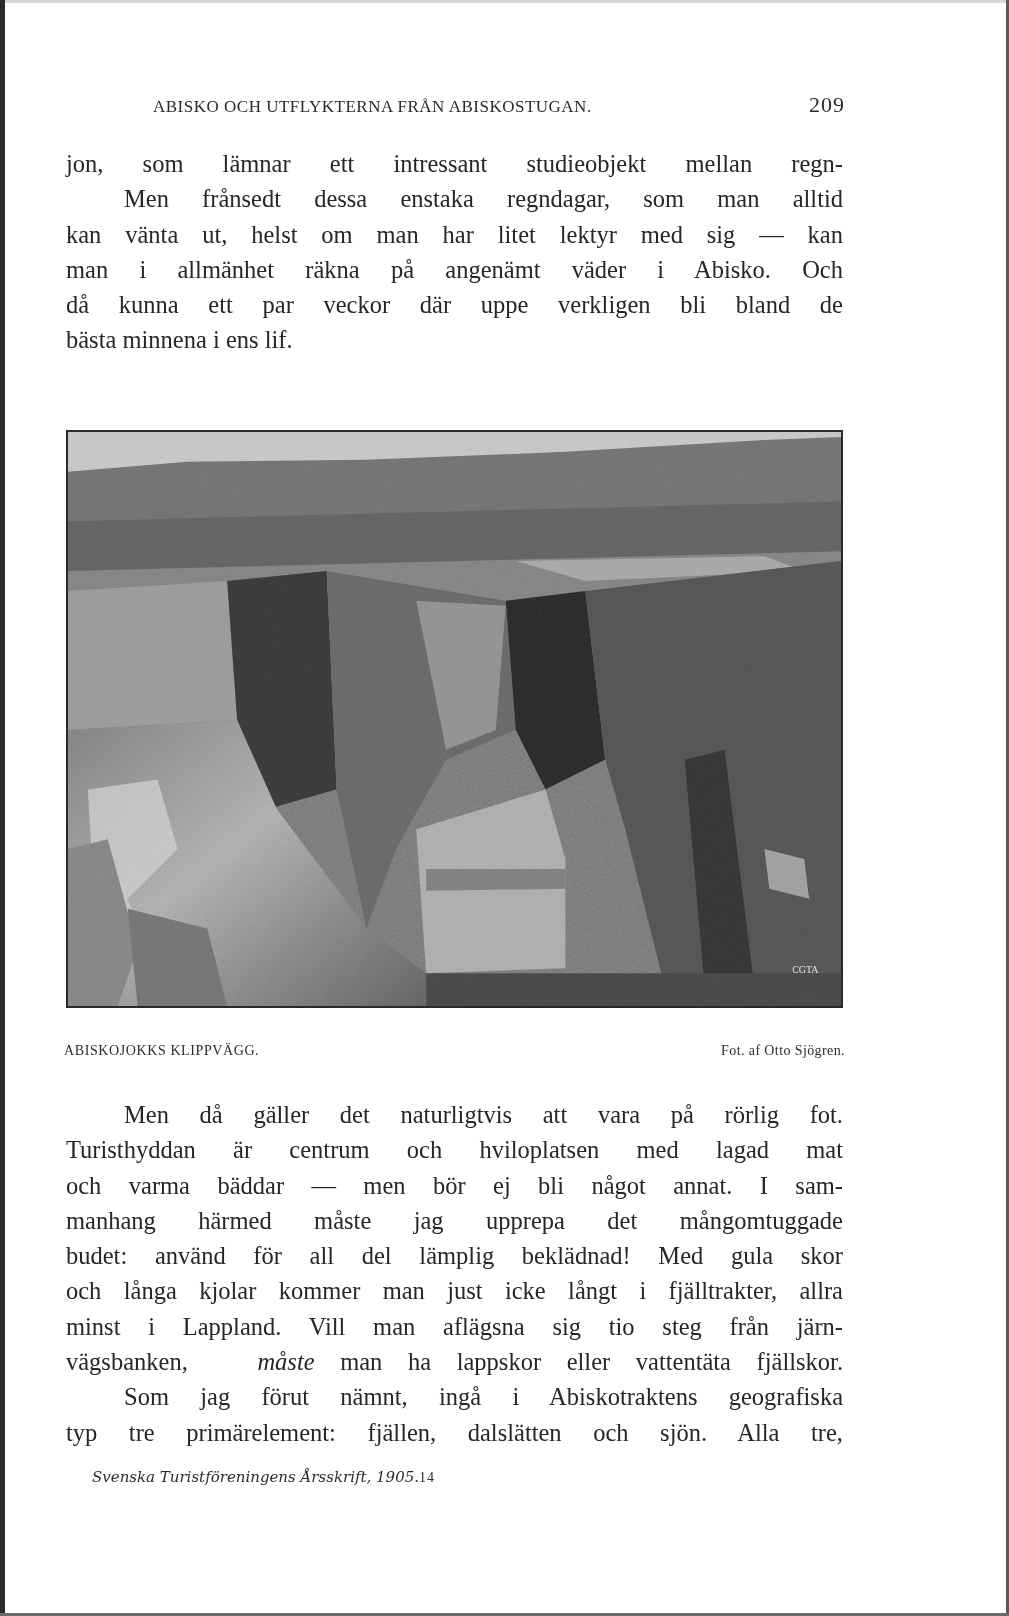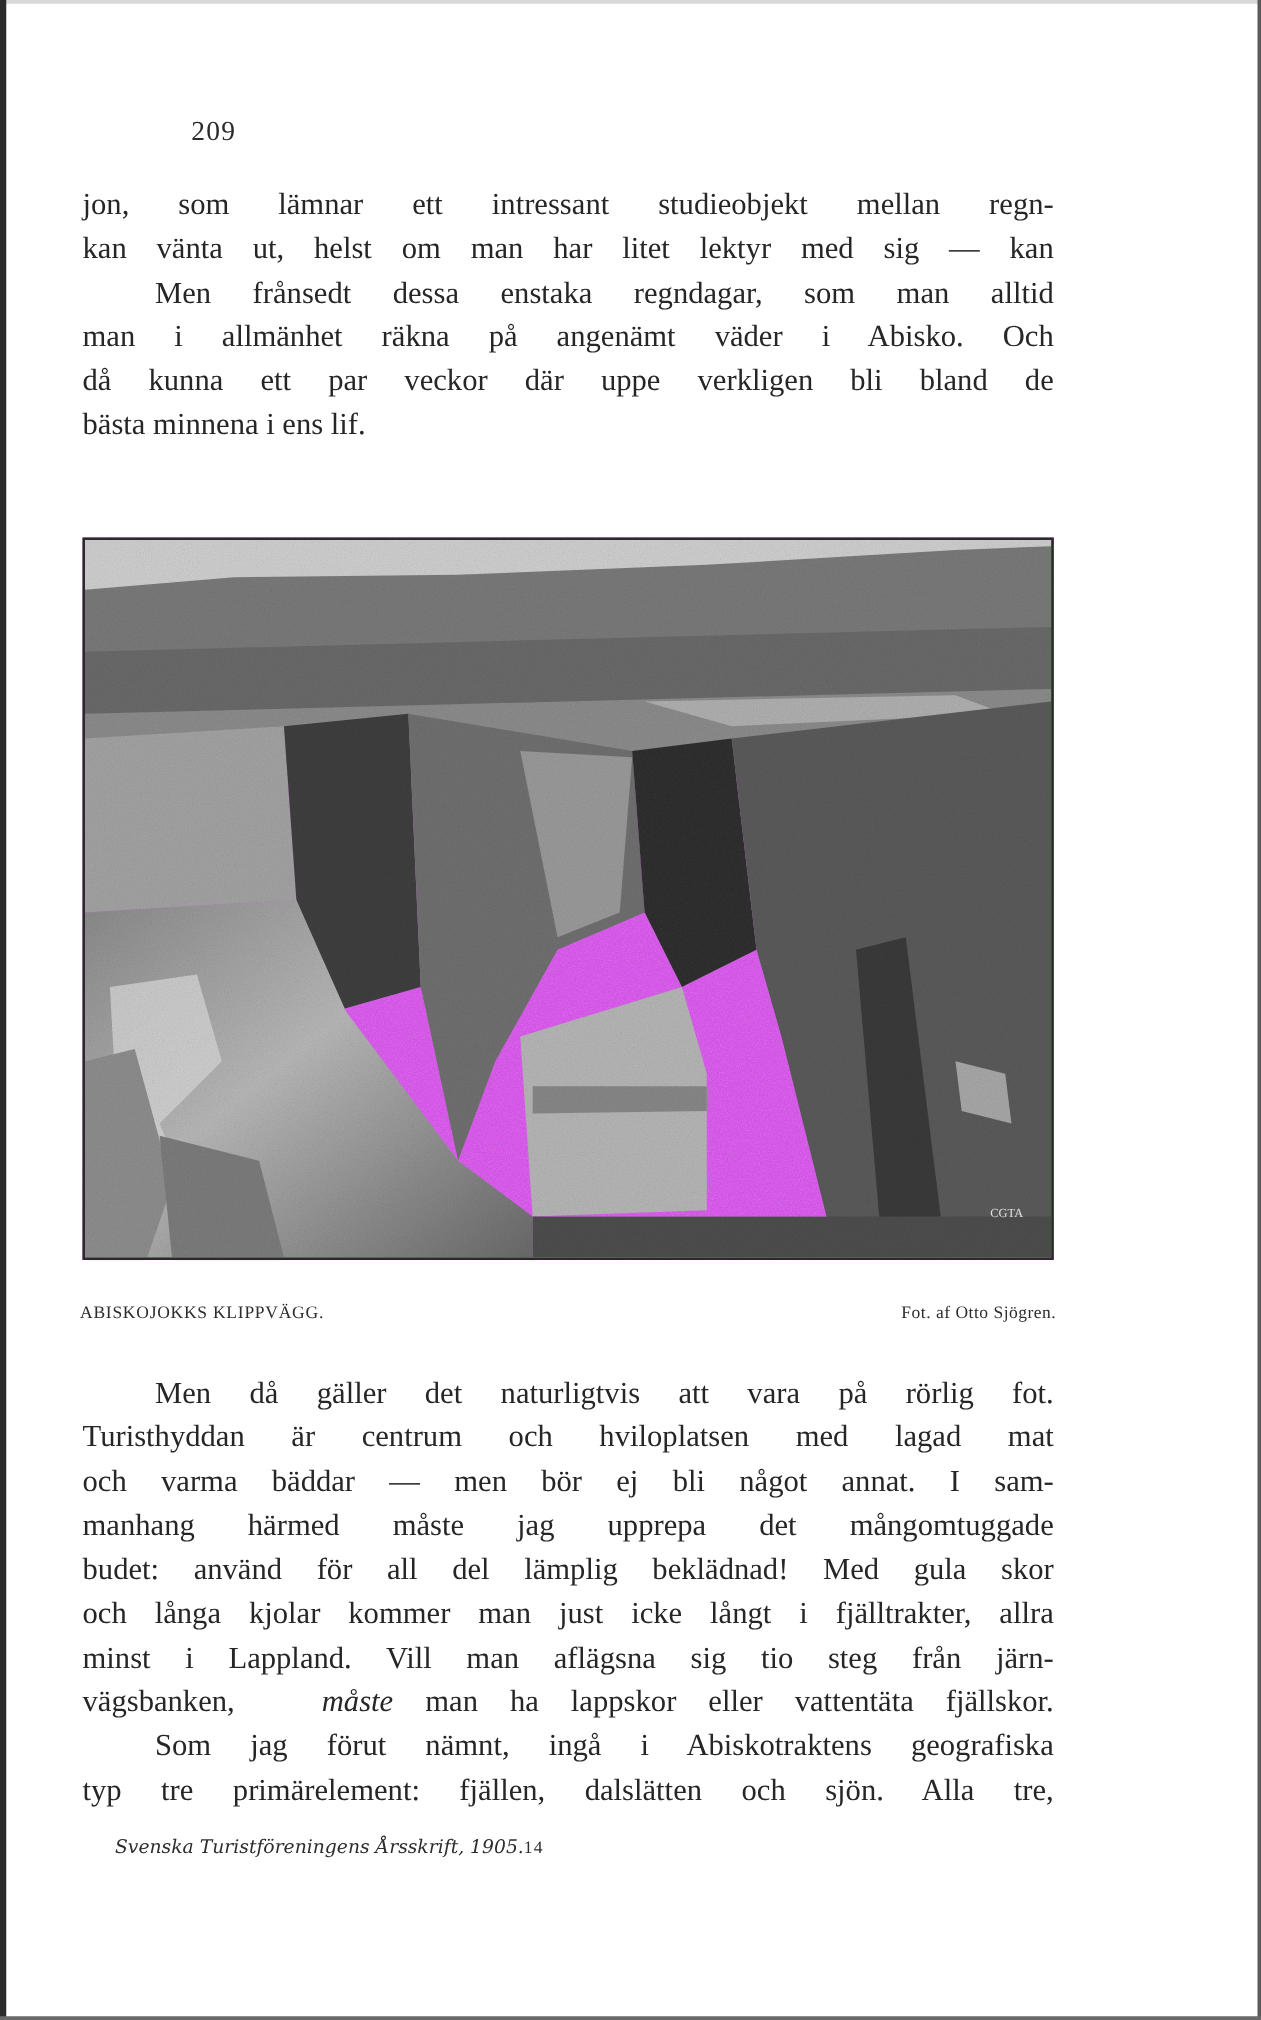--- a/index.html
+++ b/index.html
@@ -35,21 +35,21 @@
     .text-block .line.last { text-align-last: left; }
     .text-block .line.indent { padding-left: 58px; }
     .block-top { top: 146px; }
     .block-bottom { top: 1097px; }
     em.it { font-style: italic; margin-left: 44px; }
 
     .photo-frame {
       position: absolute; left: 66px; top: 430px; width: 777px; height: 578px;
       border: 2px solid #2a2a2a; box-sizing: border-box;
       overflow: hidden;
-      background: #d946ef;
+      background: #737373;
     }
     .photo-frame svg { display: block; width: 100%; height: 100%; }
 
     .caption {
       position: absolute; left: 64px; top: 1043px; width: 781px;
       font-family: "Liberation Serif", serif;
       font-size: 14px; letter-spacing: 0.6px;
       display: flex; justify-content: space-between; color: #2c2c2c; gap: 32px;
     }
     .caption .credit { font-size: 14px; letter-spacing: 0.4px; }
@@ -65,27 +65,28 @@
   </style>
 </head>
 <body>
 
 <div class="edge-top"></div>
 <div class="edge-left"></div>
 <div class="edge-right"></div>
 <div class="edge-bottom"></div>
 
 <header class="running-head">
+  <span>ABISKO OCH UTFLYKTERNA FRÅN ABISKOSTUGAN.</span>
   <span class="page-num">209</span>
 </header>
 
 <section class="text-block block-top">
   <span class="line">jon, som lämnar ett intressant studieobjekt mellan regn-</span>
+  <span class="line indent">Men frånsedt dessa enstaka regndagar, som man alltid</span>
   <span class="line">kan vänta ut, helst om man har litet lektyr med sig — kan</span>
-  <span class="line indent">Men frånsedt dessa enstaka regndagar, som man alltid</span>
   <span class="line">man i allmänhet räkna på angenämt väder i Abisko. Och</span>
   <span class="line">då kunna ett par veckor där uppe verkligen bli bland de</span>
   <span class="line last">bästa minnena i ens lif.</span>
 </section>
 
 <figure class="photo-frame" style="margin:0;">
   <svg viewBox="0 0 777 578" preserveAspectRatio="none">
     <defs>
       <filter id="grain" x="0" y="0" width="100%" height="100%">
         <feTurbulence type="fractalNoise" baseFrequency="0.9" numOctaves="2" seed="4"></feTurbulence>

